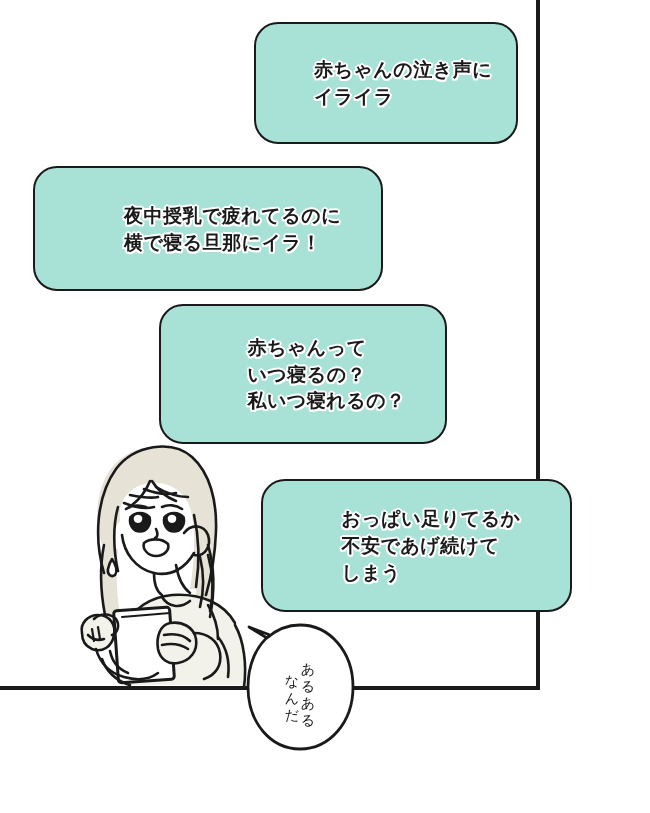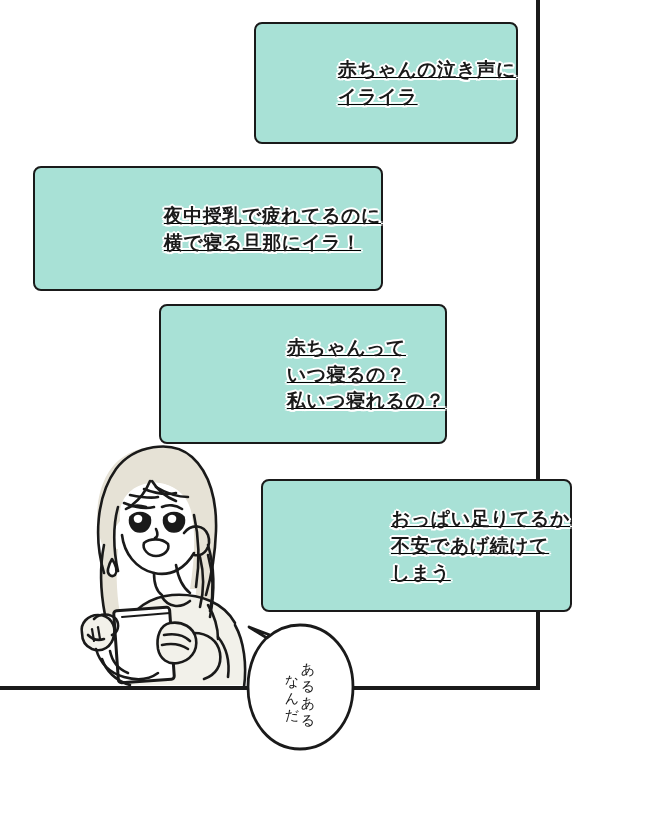--- a/index.html
+++ b/index.html
@@ -26,26 +26,25 @@
   .panel-border-horizontal {
     position: absolute;
     background: #1a1a1a;
   }
 
   
   .caption-box {
     position: absolute;
     background: #a8e1d6;
     border: 2.5px solid #1a1a1a;
-    border-radius: 8px;
+    border-radius: 24px;
     box-sizing: border-box;
     display: flex;
     align-items: center;
-    justify-content: flex-end;
-    text-decoration: underline;
+    justify-content: center;
   }
   .caption-text {
     font-family: "DejaVu Sans", "Liberation Sans", sans-serif;
     font-size: 19px;
     font-weight: 700;
     line-height: 1.42;
     color: #1a1a1a;
     letter-spacing: 0.5px;
     white-space: pre-line;
     -webkit-text-stroke: 0px;

